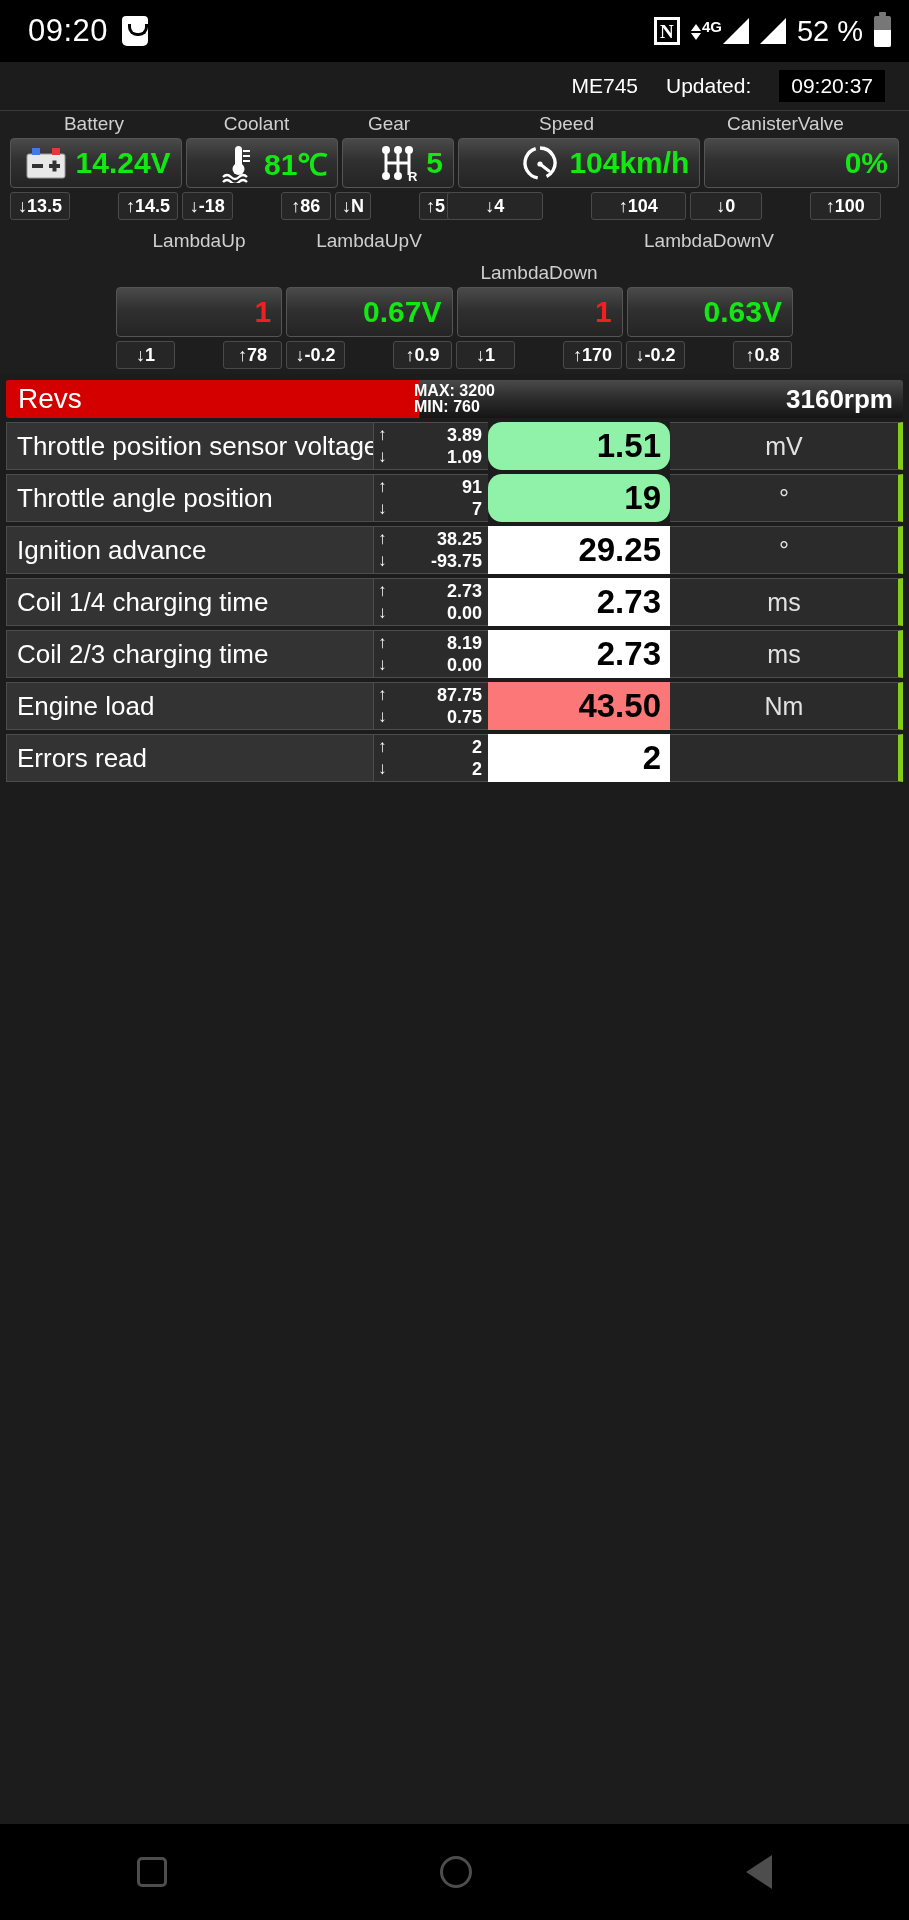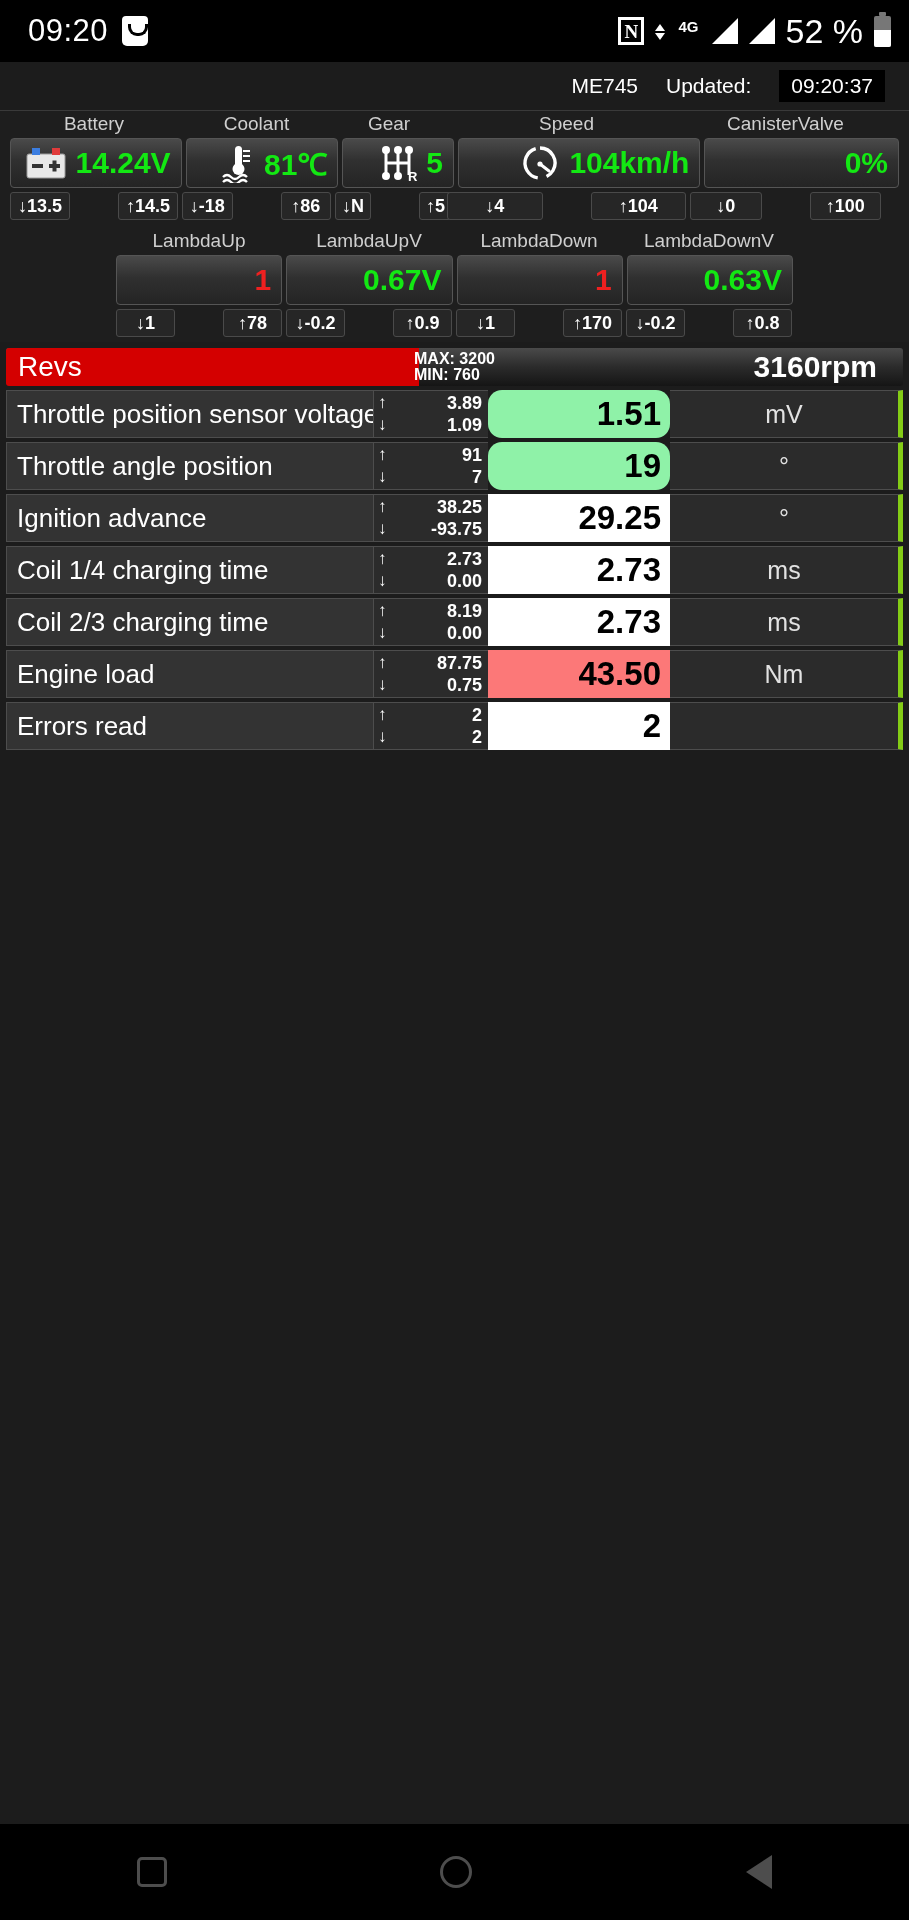--- a/index.html
+++ b/index.html
@@ -29,35 +29,35 @@
     width: 14px; height: 9px;
     border: 3px solid #000; border-top: none;
     border-radius: 0 0 9px 9px;
   }
   .nfc {
     width: 26px; height: 28px; border: 3px solid #fff;
     display: flex; align-items: center; justify-content: center;
     font-size: 19px; font-weight: bold; line-height: 1; color: #fff;
     font-family: "Liberation Serif", serif;
   }
-  .net-group { display: flex; align-items: flex-end; gap: 13px; }
+  .net-group { display: flex; align-items: flex-end; gap: 1px; }
   .arrows { display: flex; flex-direction: column; gap: 2px; padding-bottom: 4px; }
   .arr-up, .arr-dn {
     width: 0; height: 0; border-left: 5px solid transparent;
     border-right: 5px solid transparent;
   }
   .arr-up { border-bottom: 7px solid #fff; }
   .arr-dn { border-top: 7px solid #fff; }
   .gen-label { font-size: 15px; font-weight: bold; align-self: flex-start; }
   .sig-tri {
     width: 0; height: 0;
     border-left: 26px solid transparent;
     border-bottom: 26px solid #fff;
   }
-  #battery-pct { font-size: 34px; }
+  #battery-pct { font-size: 29px; }
   .batt {
     width: 17px; height: 31px; position: relative;
     background: #777; border-radius: 2px;
   }
   .batt::before {
     content: ""; position: absolute; top: -4px; left: 5px;
     width: 7px; height: 4px; background: #777; border-radius: 1px;
   }
   .batt-fill {
     position: absolute; bottom: 0; left: 0; right: 0;
@@ -121,22 +121,22 @@
   #revs-label {
     position: absolute; left: 12px; top: 50%; transform: translateY(-50%);
     color: #fff; font-size: 28px;
   }
   #revs-minmax {
     position: absolute; left: 50%; transform: translate(-50%, -50%); top: 50%;
     color: #fff; font-size: 16px; line-height: 1.02; font-weight: bold;
     text-align: left; white-space: nowrap;
   }
   #revs-value {
-    position: absolute; right: 26px; top: 50%; transform: translateY(-50%);
-    color: #fff; font-size: 30px; font-weight: bold;
+    position: absolute; right: 10px; top: 50%; transform: translateY(-50%);
+    color: #fff; font-size: 26px; font-weight: bold;
   }
 
   
   #params { padding: 0 6px; }
   .prow { display: flex; align-items: stretch; height: 48px; margin-bottom: 4px; }
   .p-label {
     width: 368px; background: #333; border: 1px solid #4d4d4d;
     color: #fff; font-size: 26px;
     display: flex; align-items: center; padding-left: 10px;
     overflow: hidden; white-space: nowrap;
@@ -293,21 +293,21 @@
         <span class="mm-cell" style="width:93.5px">↑100</span>
       </div>
     </div>
 </div>
 
 <div id="lambda-wrap">
   <div id="lambda-inner">
     <div class="gauge-labels" id="lambda-labels">
         <div style="width: 170px;">LambdaUp</div>
         <div style="width: 170px; text-align: center;">LambdaUpV</div>
-        <div style="width: 170px;">LambdaDown</div>
+        <div style="width: 170px; margin-top: 32px;">LambdaDown</div>
         <div style="width: 170px;">LambdaDownV</div>
       </div>
     <div class="gauge-cells" id="lambda-cells">
         <div class="gauge-cell" style="width: 170px;">
           <span class="gval red">1</span>
         </div>
         <div class="gauge-cell" style="width: 170px;">
           <span class="gval ">0.67V</span>
         </div>
         <div class="gauge-cell" style="width: 170px;">

